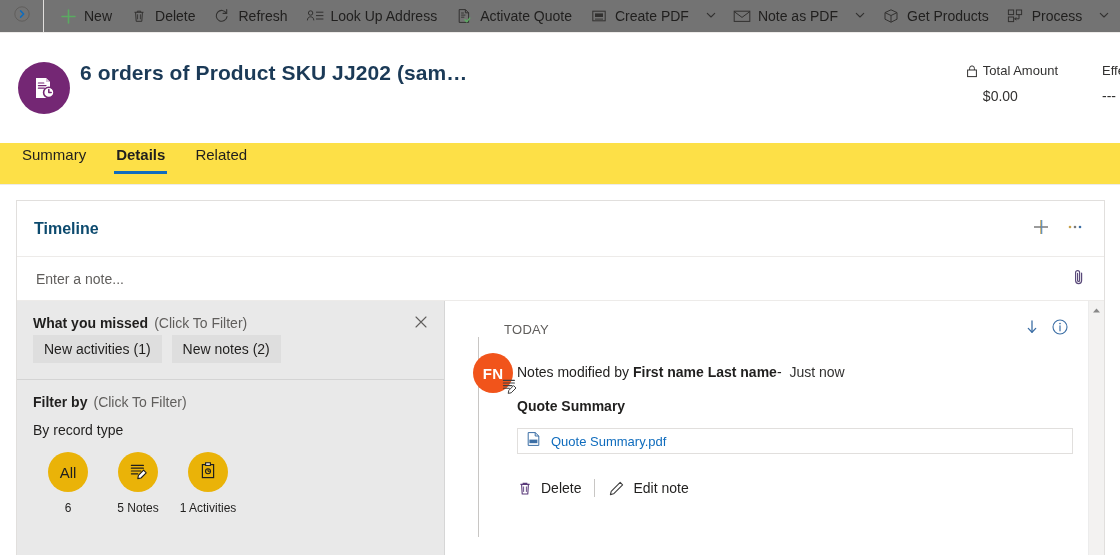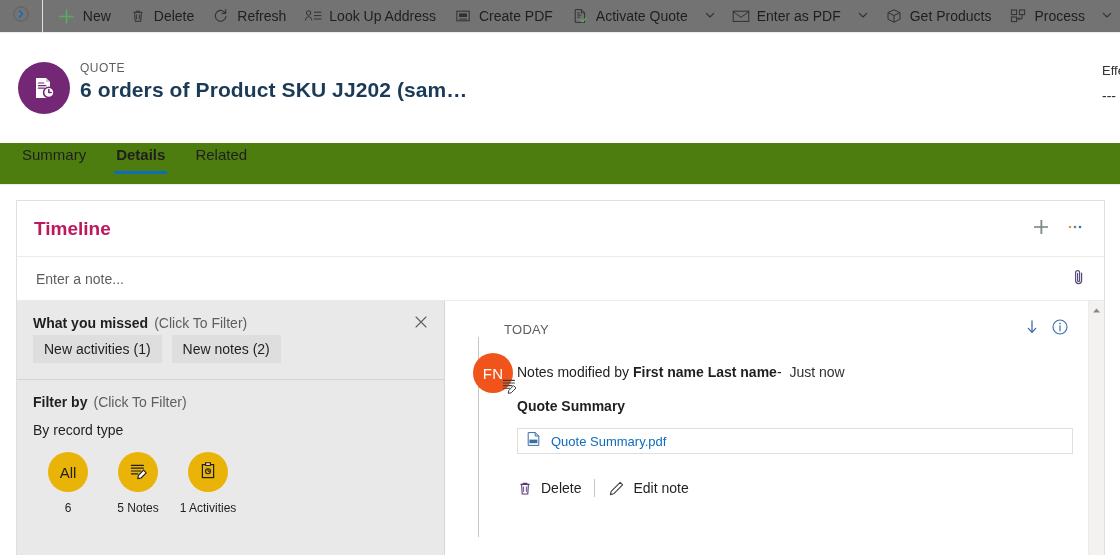--- a/index.html
+++ b/index.html
@@ -77,21 +77,21 @@
   }
   .hdr-field.cut { padding-right: 0; overflow: hidden; width: 28px; }
   .hdr-field.cut .hdr-field-value { padding-left: 0; }
 
   
   .tabs {
     position: absolute; top: 143px; left: 0;
     width: 1120px; height: 42px;
     display: flex; align-items: flex-start; padding-left: 20px;
     border-bottom: 1px solid #edebe9;
-    background: #4d7c0f;
+    background: #fde047;
   }
   .tab {
     position: relative;
     font-size: 15px; color: #201f1e;
     padding: 3px 2px 11px 2px; margin-right: 26px;
     cursor: pointer;
   }
   .tab.active { font-weight: 600; }
   .tab.active::after {
     content: ""; position: absolute; left: 0; right: 0; bottom: 0;
@@ -104,21 +104,21 @@
     width: 1089px; height: 370px;
     background: #ffffff;
     border: 1px solid #e1dfdd;
     overflow: hidden;
   }
   .tl-head {
     height: 56px; display: flex; align-items: center;
     padding: 0 12px 0 17px;
     border-bottom: 1px solid #edebe9;
   }
-  .tl-title { font-size: 19px; font-weight: 600; color: #be185d; flex: 1; }
+  .tl-title { font-size: 16px; font-weight: 600; color: #0c4a6e; flex: 1; }
   .tl-head-btn {
     width: 34px; height: 34px; display: flex;
     align-items: center; justify-content: center; cursor: pointer;
   }
 
   .tl-note {
     height: 44px; display: flex; align-items: center;
     padding: 0 12px 0 17px;
     border-bottom: 1px solid #edebe9;
   }
@@ -184,21 +184,21 @@
   .tl-rail {
     position: absolute; left: 33px; top: 36px; bottom: -40px;
     width: 1px; background: #c8c6c4;
   }
   .entry { position: relative; margin-top: 10px; padding-left: 56px; }
   .avatar-wrap { position: absolute; left: 12px; top: 0; width: 44px; height: 44px; }
   .avatar {
     width: 40px; height: 40px; border-radius: 50%;
     background: #f1541b;
     display: flex; align-items: center; justify-content: center;
-    color: #ffffff; font-size: 15px; font-weight: 400;
+    color: #ffffff; font-size: 15px; font-weight: 700;
     letter-spacing: .3px;
   }
   .avatar-badge { position: absolute; right: -2px; bottom: -3px; }
   .entry-meta { font-size: 14px; color: #201f1e; padding-top: 11px; }
   .entry-meta b { font-weight: 700; }
   .entry-meta .ago { color: #323130; margin-left: 4px; }
   .entry-subject { font-size: 14px; font-weight: 700; color: #201f1e; margin-top: 18px; }
   .attach-row {
     margin-top: 14px; height: 26px;
     border: 1px solid #e1dfdd; background: #ffffff;
@@ -282,55 +282,55 @@
           <path d="M1.4 12.4 c0-2.4 1.5-3.6 3.2-3.6 s3.2 1.2 3.2 3.6" fill="none" stroke="#323130" stroke-width="1"></path>
           <path d="M10.4 4.2 h6.6 M10.4 7.6 h6.6 M10.4 11 h6.6" stroke="#323130" stroke-width="1" stroke-linecap="round"></path>
         </svg>
       </span>
       <span>Look Up Address</span>
     </div>
 
     <div class="cmd-btn">
       <span class="ic">
         <svg width="16" height="16" viewBox="0 0 16 16">
-          <rect x="1.8" y="3.2" width="12.4" height="9.6" fill="none" stroke="#323130" stroke-width="1"></rect>
-          <rect x="4" y="5.4" width="8" height="3.6" fill="#323130"></rect>
-          <path d="M4 11.1 h8" stroke="#323130" stroke-width="0.9"></path>
-        </svg>
-      </span>
-      <span>Create PDF</span>
-    </div>
-
-    <div class="cmd-btn">
-      <span class="ic">
-        <svg width="16" height="16" viewBox="0 0 16 16">
           <path d="M3.2 1.6 h6.2 l3.2 3.2 v9.6 h-9.4 z" fill="none" stroke="#323130" stroke-width="1" stroke-linejoin="round"></path>
           <path d="M9.4 1.6 v3.2 h3.2" fill="none" stroke="#323130" stroke-width="1"></path>
           <path d="M5.1 5 h2.8 M5.1 7.1 h4.3 M5.1 9.2 h3.2" stroke="#323130" stroke-width="0.9"></path>
           <path d="M8.9 11.8 l1.8 1.9 l3.1-3.6" fill="none" stroke="#5aab61" stroke-width="1.4" stroke-linecap="round" stroke-linejoin="round"></path>
         </svg>
       </span>
       <span>Activate Quote</span>
     </div>
+
+    <div class="cmd-btn">
+      <span class="ic">
+        <svg width="16" height="16" viewBox="0 0 16 16">
+          <rect x="1.8" y="3.2" width="12.4" height="9.6" fill="none" stroke="#323130" stroke-width="1"></rect>
+          <rect x="4" y="5.4" width="8" height="3.6" fill="#323130"></rect>
+          <path d="M4 11.1 h8" stroke="#323130" stroke-width="0.9"></path>
+        </svg>
+      </span>
+      <span>Create PDF</span>
+    </div>
     <div class="cmd-caret">
       <span>
         <svg width="12" height="12" viewBox="0 0 12 12">
           <path d="M2.3 4.3 L6 8 L9.7 4.3" fill="none" stroke="#323130" stroke-width="1.1" stroke-linecap="round" stroke-linejoin="round"></path>
         </svg>
       </span>
     </div>
 
     <div class="cmd-btn">
       <span class="ic">
         <svg width="18" height="14" viewBox="0 0 18 14">
           <rect x="1.2" y="2.2" width="15.6" height="10.2" fill="none" stroke="#323130" stroke-width="1"></rect>
           <path d="M1.2 2.6 L9 8.4 L16.8 2.6" fill="none" stroke="#323130" stroke-width="1"></path>
         </svg>
       </span>
-      <span>Enter as PDF</span>
+      <span>Note as PDF</span>
     </div>
     <div class="cmd-caret">
       <span>
         <svg width="12" height="12" viewBox="0 0 12 12">
           <path d="M2.3 4.3 L6 8 L9.7 4.3" fill="none" stroke="#323130" stroke-width="1.1" stroke-linecap="round" stroke-linejoin="round"></path>
         </svg>
       </span>
     </div>
 
     <div class="cmd-btn">
@@ -369,25 +369,36 @@
   <div class="rec-icon">
     <svg width="26" height="26" viewBox="0 0 26 26">
       <path d="M5 3 h10 l4 4 v16 h-14 z" fill="#ffffff"></path>
       <path d="M15 3 v4 h4" fill="#d6c2d6"></path>
       <path d="M7.4 8 h5.4 M7.4 10.6 h7.6 M7.4 13.2 h6" stroke="#742774" stroke-width="1.2" stroke-linecap="round"></path>
       <circle cx="17.8" cy="17.4" r="5.2" fill="#ffffff" stroke="#742774" stroke-width="1.6"></circle>
       <path d="M17.8 14.4 v3.2 h2.4" fill="none" stroke="#742774" stroke-width="1.5" stroke-linecap="round" stroke-linejoin="round"></path>
     </svg>
   </div>
   <div class="rec-titles">
-    <div class="rec-entity">QUOTE</div>
     <div class="rec-name">6 orders of Product SKU JJ202 (sam…</div>
   </div>
 
   <div class="hdr-fields">
+    <div class="hdr-field">
+      <div class="hdr-field-label">
+        <span class="lockic">
+          <svg width="12" height="14" viewBox="0 0 12 14">
+            <rect x="1.6" y="6" width="8.8" height="6.6" fill="none" stroke="#323130" stroke-width="1"></rect>
+            <path d="M3.6 6 V4.3 a2.4 2.4 0 0 1 4.8 0 V6" fill="none" stroke="#323130" stroke-width="1"></path>
+          </svg>
+        </span>
+        <span>Total Amount</span>
+      </div>
+      <div class="hdr-field-value">$0.00</div>
+    </div>
 
     <div class="hdr-field cut">
       <div class="hdr-field-label nowrap">
         <span>Effe</span>
       </div>
       <div class="hdr-field-value">---</div>
     </div>
   </div>
 </div>
 

